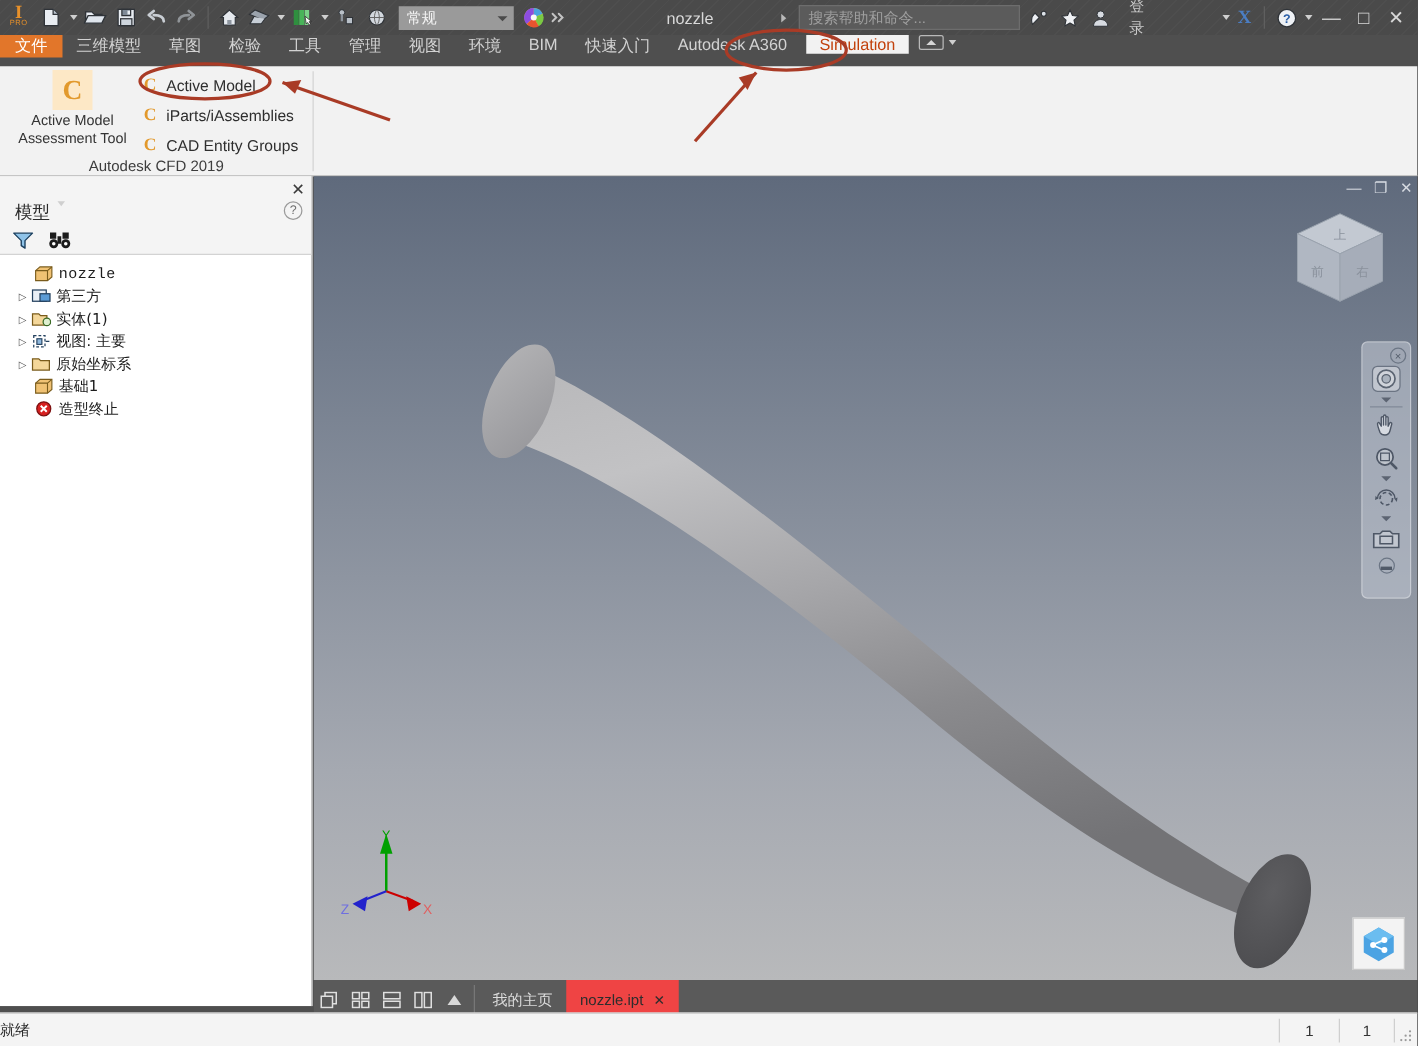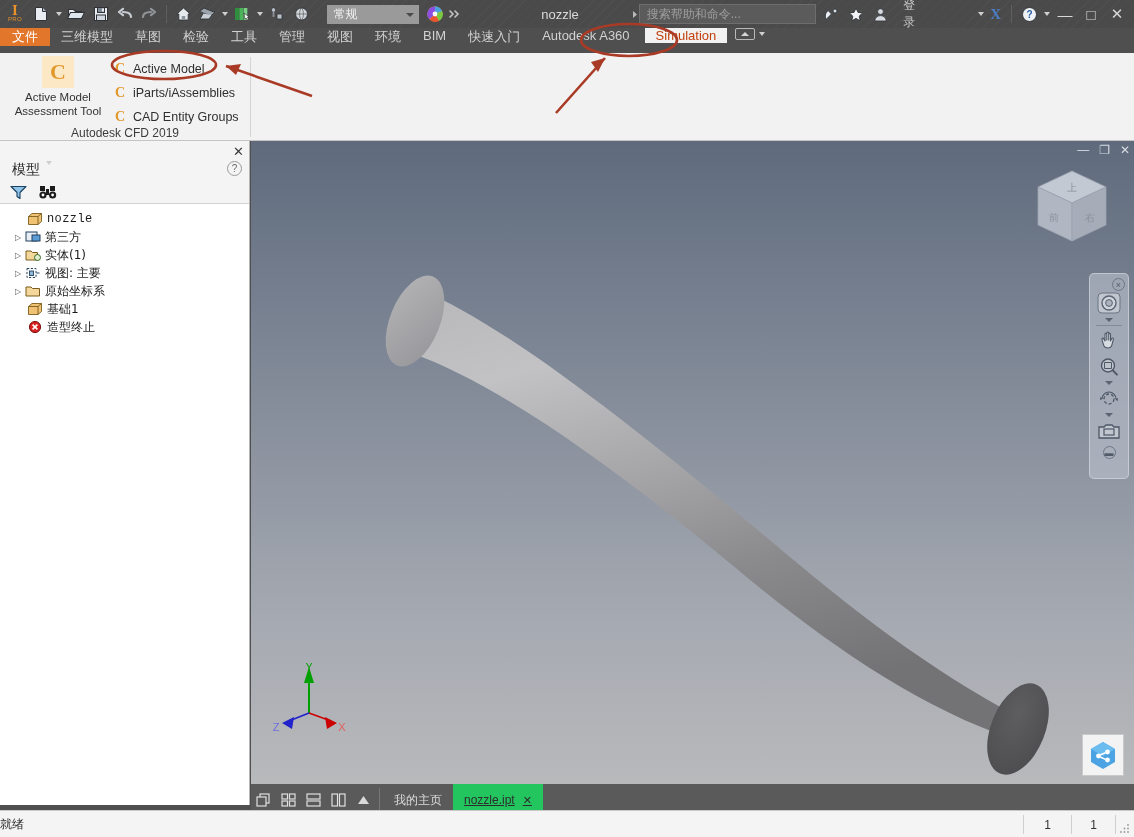--- a/index.html
+++ b/index.html
@@ -20,21 +20,21 @@
   .app-logo{ width:30px; height:28px; display:flex; flex-direction:column; align-items:center; justify-content:center; }
   .logo-i{ color:#e8912a; font-size:15px; font-weight:bold; line-height:11px; font-family:"Liberation Serif",serif;}
   .logo-pro{ color:#e8912a; font-size:6px; letter-spacing:0.4px; line-height:7px; }
   .qa-btn{ width:24px; height:26px; display:flex; align-items:center; justify-content:center; cursor:default; }
   .qa-drop{ width:11px; height:26px; display:flex; align-items:center; justify-content:center; }
   .caret-d{ width:0;height:0;border-left:3.5px solid transparent;border-right:3.5px solid transparent;border-top:4px solid #cfcfcf; }
   .qa-sep{ width:1px; height:18px; background:#5f5f5f; margin:0 5px; }
 
   .combo{
     width:92px; height:19px; background:#9a9a9a; color:#f2f2f2; font-size:12px;
-    display:flex; align-items:center; padding-left:6px; position:relative; margin-left:14px;
+    display:flex; align-items:center; padding-left:6px; position:relative; margin-left:6px;
   }
   .combo .cc{ position:absolute; right:5px; top:8px; width:0;height:0;border-left:4px solid transparent;border-right:4px solid transparent;border-top:4px solid #4a4a4a;}
 
   .doc-title{ color:#d9d9d9; font-size:13px; }
   .search-box{
     width:178px; height:20px; background:#5b5b5b; border:1px solid #6d6d6d;
     color:#9e9e9e; font-size:12px; display:flex; align-items:center; padding-left:7px;
   }
   .signin{ color:#c9c9c9; font-size:12px; margin-left:11px; }
   .winbtn{ width:26px;height:26px; display:flex;align-items:center;justify-content:center; color:#d8d8d8; font-size:15px;}
@@ -124,21 +124,21 @@
   }
 
   
   .doctabs{
     position:absolute; left:251px; top:784px; width:883px; height:32px; background:#5a5a5a;
     display:flex; align-items:stretch;
   }
   .dt-icon{ width:25px; display:flex; align-items:center; justify-content:center; color:#e3e3e3; }
   .dt-sep{ width:1px; background:#777; margin:4px 3px; }
   .dt-tab{ display:flex; align-items:center; padding:0 11px; font-size:12px; color:#dcdcdc; cursor:default;}
-  .dt-tab.active{ background:#22c55e; color:#2d2d2d;text-decoration:underline; }
+  .dt-tab.active{ background:#ef4444; color:#2d2d2d; }
   .dt-close{ margin-left:8px; font-size:11px; font-weight:bold; }
 
   
   .statusbar{
     position:absolute; left:0; top:810px; width:1134px; height:27px;
     background:#f4f4f4; border-top:1px solid #c8c8c8; display:flex; align-items:center;
     font-size:12px; color:#2a2a2a;
   }
   .sb-text{ }
   .sb-cell{ position:absolute; top:4px; height:19px; border-left:1px solid #cfcfcf;
@@ -263,21 +263,21 @@
       </svg>
     </div>
 
     <div class="doc-title" style="margin-left:78px;">nozzle</div>
     <div style="margin-left:52px;display:flex;align-items:center;">
       <svg width="8" height="9" viewBox="0 0 8 9">
           <path d="M2 1l4 3.5L2 8z" fill="#b9b9b9"></path>
         </svg>
     </div>
 
-    <div class="search-box" style="margin-left:0;">
+    <div class="search-box" style="margin-left:8px;">
       <span>搜索帮助和命令...</span>
     </div>
 
     <div class="qa-btn" style="margin-left:4px;">
       <svg width="16" height="15" viewBox="0 0 16 15">
         <path d="M2 12.5 L7.5 7 L4 3.5 A8 8 0 0 0 2 12.5Z" fill="#eceff3" stroke="#2f3338" stroke-width="0.9"></path>
         <circle cx="11" cy="4" r="2" fill="#dde2e8" stroke="#2f3338" stroke-width="0.9"></circle>
       </svg>
     </div>
     <div class="qa-btn">

